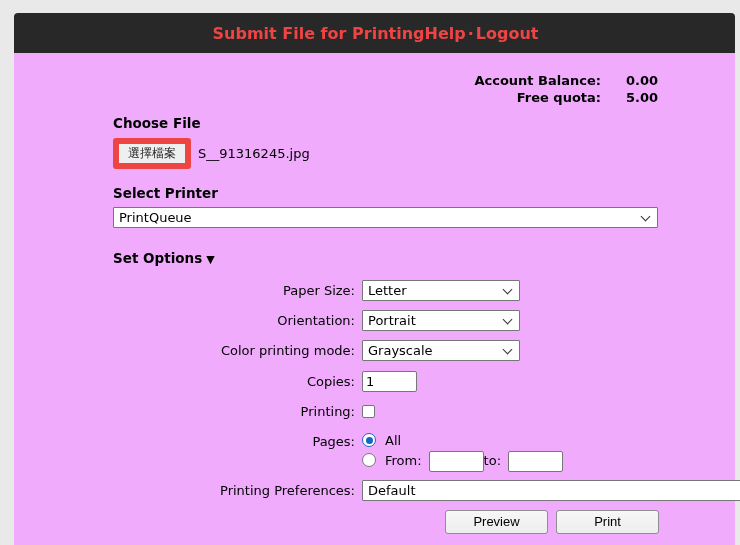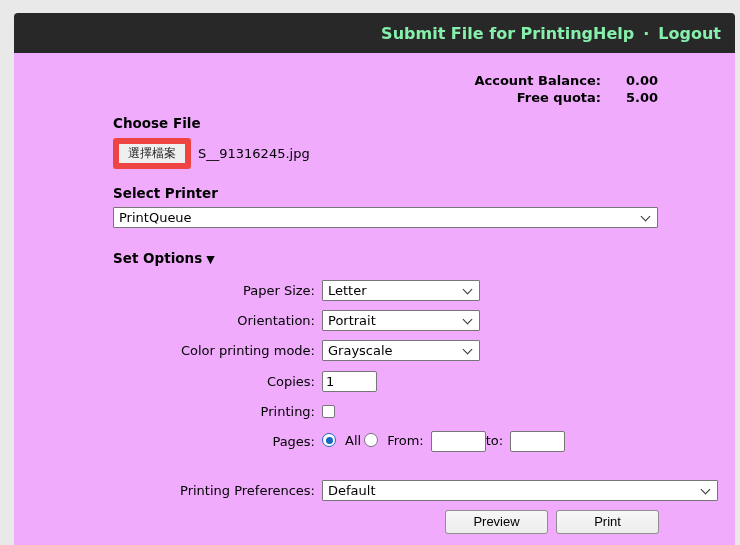--- a/index.html
+++ b/index.html
@@ -15,29 +15,29 @@
   .window {
     position: absolute;
     left: 14px; top: 13px;
     width: 721px;
     height: 532px;
   }
   .titlebar {
     height: 40px;
     background: #282828;
     border-radius: 4px 4px 0 0;
-    color: #86efac;
+    color: #ef4444;
     font-weight: bold;
     font-size: 16px;
     display: flex;
     align-items: center;
-    justify-content: flex-end;
+    justify-content: center;
     padding: 0 14px 0 16px;
   }
-  .titlebar-right { display: flex; align-items: center; gap: 9px; }
+  .titlebar-right { display: flex; align-items: center; gap: 2px; }
   .titlebar-right .link { cursor: pointer; }
   .content {
     position: relative;
     background: #f0abfc;
     height: 492px;
   }
   
   .account {
     position: absolute;
     top: 20px; right: 77px;
@@ -103,20 +103,21 @@
   .opt-row {
     position: absolute;
     left: 0;
     display: flex;
     align-items: flex-start;
   }
   .opt-row .opt-label {
     width: 301px;
     text-align: right;
     padding-top: 3px;
+    margin-left: 40px;
   }
   .opt-row .ctrl { margin-left: 7px; }
   .sel-w { width: 158px; }
   input.txt {
     width: 55px; height: 21px;
     border: 1px solid #767676;
     border-radius: 2px;
     font-family: "DejaVu Sans", "Liberation Sans", sans-serif;
     font-size: 13px;
     padding: 0 3px;
@@ -142,21 +143,21 @@
   }
   .radio.checked { border-color: #1766c2; }
   .radio.checked::after {
     content: '';
     position: absolute;
     left: 2.5px; top: 2.5px;
     width: 7px; height: 7px;
     border-radius: 50%;
     background: #1766c2;
   }
-  .pages-lines { display: flex; gap: 3px; margin-left: 7px; }
+  .pages-lines { display: flex; flex-direction: column; gap: 3px; margin-left: 7px; }
   .pages-line { display: flex; align-items: flex-start; }
   .pages-line .rlabel { margin-left: 9px; padding-top: 2px; }
   .pages-line .txt { margin-left: 7px; }
   .pages-line .to-label { padding-top: 2px; }
   
   .actions {
     position: absolute;
     top: 457px; left: 431px;
     display: flex;
     gap: 8px;

